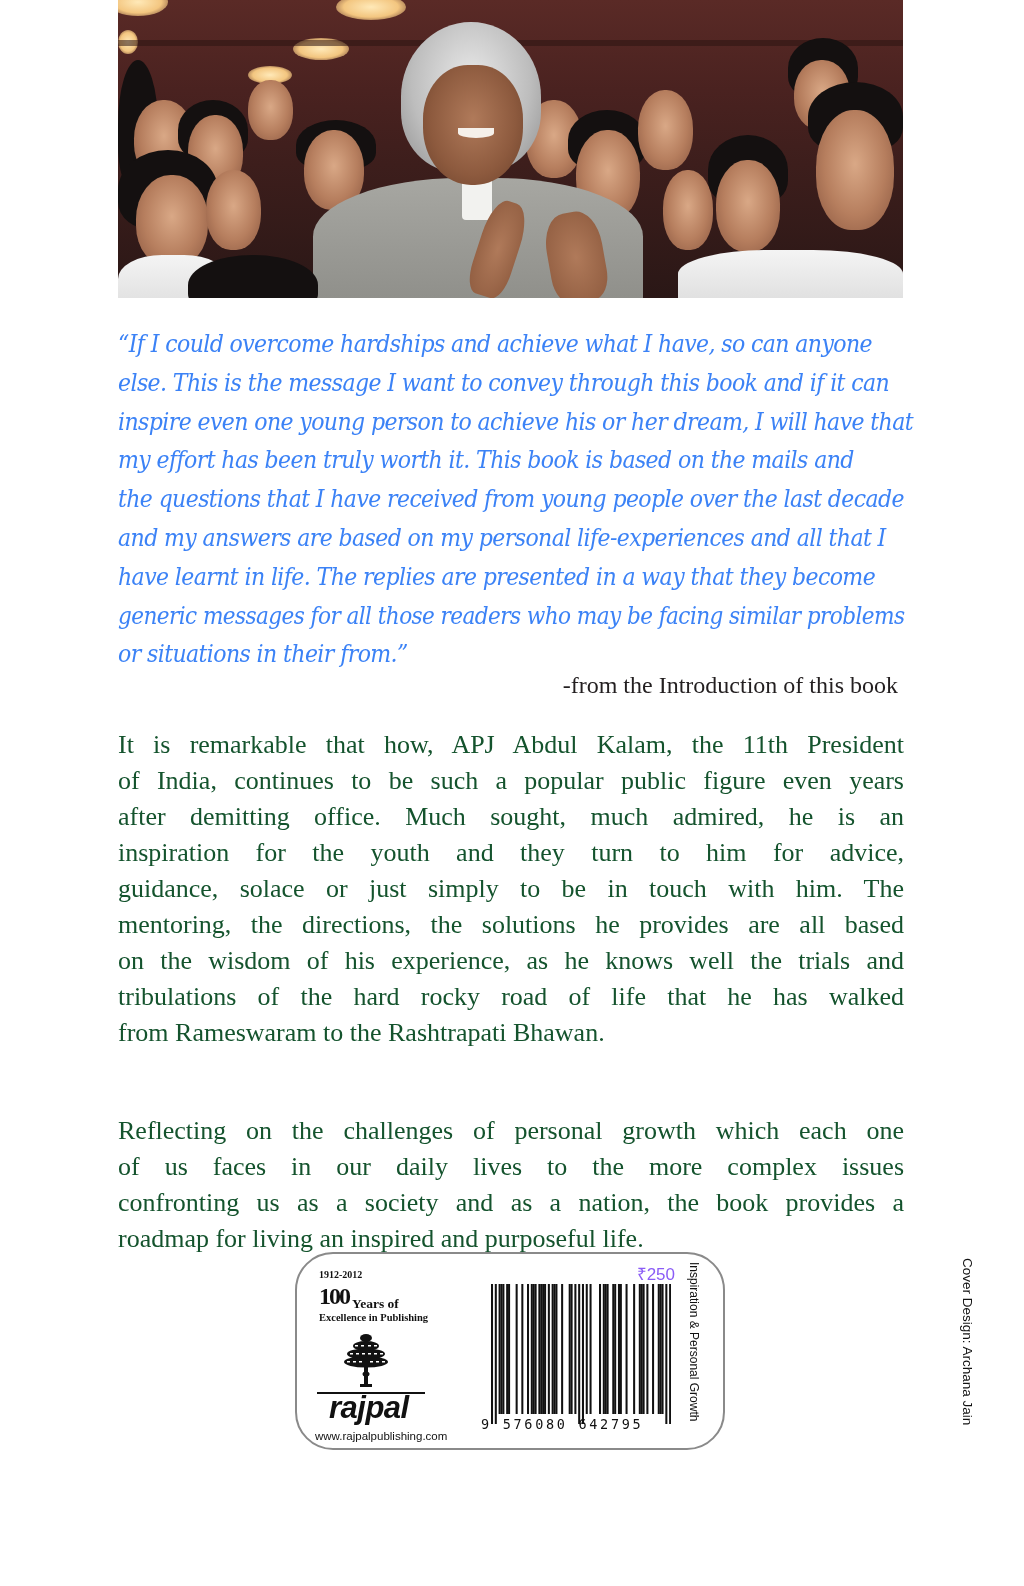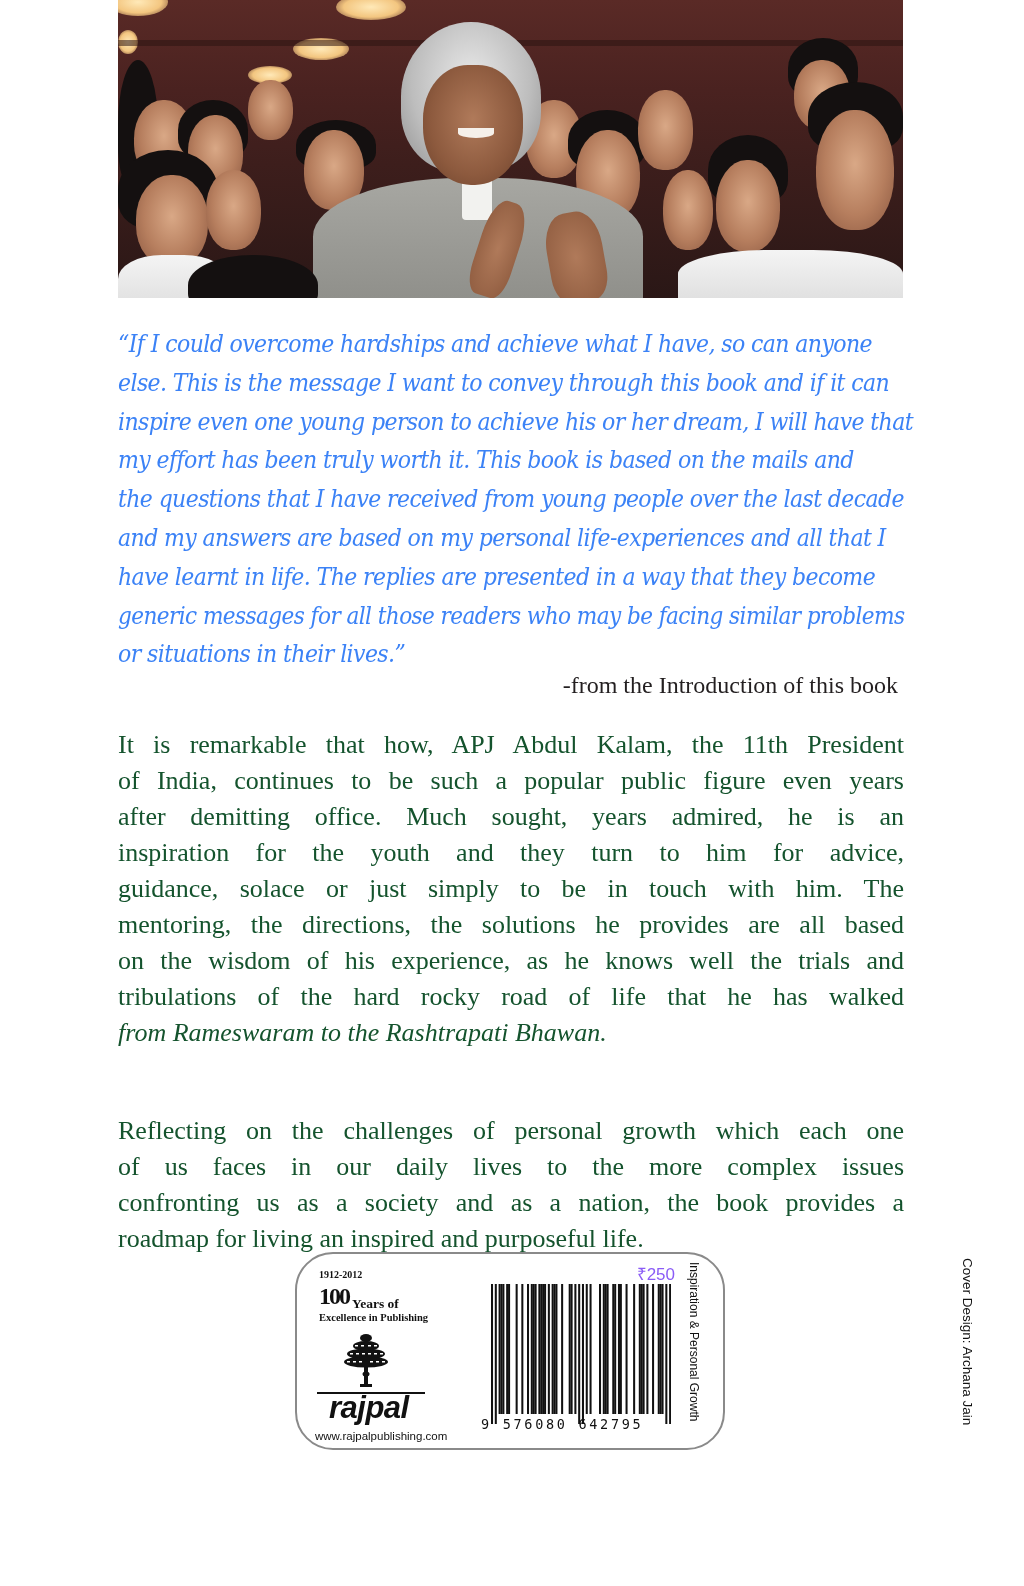--- a/index.html
+++ b/index.html
@@ -331,34 +331,34 @@
 
 <div class="quote">
   <span class="qline" style="transform: scaleX(1);">“If I could overcome hardships and achieve what I have, so can anyone</span>
   <span class="qline" style="transform: scaleX(1);">else. This is the message I want to convey through this book and if  it can</span>
   <span class="qline" style="transform: scaleX(1);">inspire even one young person to achieve his or her dream, I will have that</span>
   <span class="qline" style="transform: scaleX(1);">my effort has been truly worth it. This book is based on the mails and</span>
   <span class="qline" style="transform: scaleX(0.9987);">the questions that I have received from young people over the last decade</span>
   <span class="qline" style="transform: scaleX(1);">and my answers are based on my personal life-experiences and all that I</span>
   <span class="qline" style="transform: scaleX(1);">have learnt in life. The replies are presented in a way that they become</span>
   <span class="qline" style="transform: scaleX(0.9813);">generic messages for all those readers who may be facing similar problems</span>
-  <span class="qline">or situations in their lives.”</span>
+  <span class="qline">or situations in their from.”</span>
 </div>
 <div class="attribution">-from the Introduction of this book</div>
 
 <div class="para para1">
   <span class="pline" style="display: block; white-space: normal;">It is remarkable that how, APJ Abdul Kalam, the 11th President</span>
   <span class="pline" style="display: block; white-space: normal;">of India, continues to be such a popular public figure even years</span>
-  <span class="pline" style="display: block; white-space: normal;">after demitting office. Much sought, years admired, he is an</span>
+  <span class="pline" style="display: block; white-space: normal;">after demitting office. Much sought, much admired, he is an</span>
   <span class="pline" style="display: block; white-space: normal;">inspiration for the youth and they turn to him for advice,</span>
   <span class="pline" style="display: block; white-space: normal;">guidance, solace or just simply to be in touch with him. The</span>
   <span class="pline" style="display: block; white-space: normal;">mentoring, the directions, the solutions he provides are all based</span>
   <span class="pline" style="display: block; white-space: normal;">on the wisdom of his experience, as he knows well the trials and</span>
   <span class="pline" style="display: block; white-space: normal;">tribulations of the hard rocky road of life that he has walked</span>
-  <span class="pline last" style="display: block; font-style: italic;">from Rameswaram to the Rashtrapati Bhawan.</span>
+  <span class="pline last" style="display: block;">from Rameswaram to the Rashtrapati Bhawan.</span>
 </div>
 
 <div class="para para2">
   <span class="pline" style="display: block; white-space: normal; margin-top: 36px;">Reflecting on the challenges of personal growth which each one</span>
   <span class="pline" style="display: block; white-space: normal;">of us faces in our daily lives to the more complex issues</span>
   <span class="pline" style="display: block; white-space: normal;">confronting us as a society and as a nation, the book provides a</span>
   <span class="pline last" style="display: block;">roadmap for living an inspired and purposeful life.</span>
 </div>
 
 <div class="badge">

